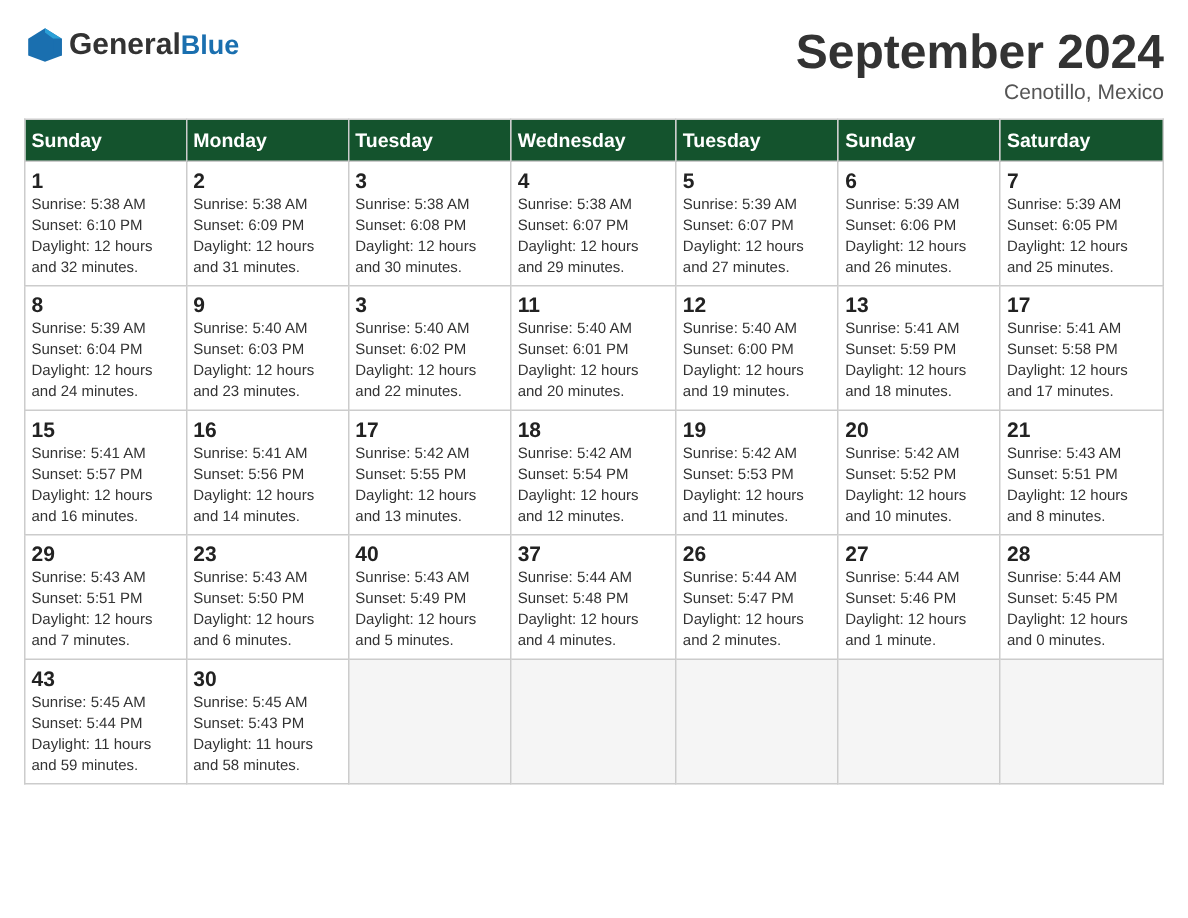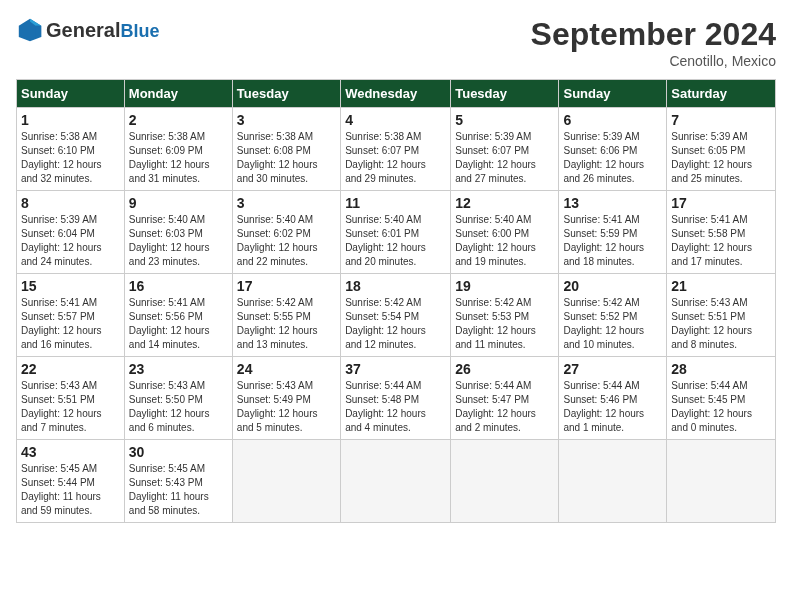--- a/index.html
+++ b/index.html
@@ -203,29 +203,29 @@
           <span class="day-number">20</span>
           <div class="day-info">Sunrise: 5:42 AM<br>Sunset: 5:52 PM<br>Daylight: 12 hours<br>and 10 minutes.</div>
         </td>
         <td>
           <span class="day-number">21</span>
           <div class="day-info">Sunrise: 5:43 AM<br>Sunset: 5:51 PM<br>Daylight: 12 hours<br>and 8 minutes.</div>
         </td>
       </tr>
       <tr>
         <td>
-          <span class="day-number">22</span>
+          <span class="day-number">29</span>
           <div class="day-info">Sunrise: 5:43 AM<br>Sunset: 5:51 PM<br>Daylight: 12 hours<br>and 7 minutes.</div>
         </td>
         <td>
           <span class="day-number">23</span>
           <div class="day-info">Sunrise: 5:43 AM<br>Sunset: 5:50 PM<br>Daylight: 12 hours<br>and 6 minutes.</div>
         </td>
         <td>
-          <span class="day-number">24</span>
+          <span class="day-number">40</span>
           <div class="day-info">Sunrise: 5:43 AM<br>Sunset: 5:49 PM<br>Daylight: 12 hours<br>and 5 minutes.</div>
         </td>
         <td>
           <span class="day-number">37</span>
           <div class="day-info">Sunrise: 5:44 AM<br>Sunset: 5:48 PM<br>Daylight: 12 hours<br>and 4 minutes.</div>
         </td>
         <td>
           <span class="day-number">26</span>
           <div class="day-info">Sunrise: 5:44 AM<br>Sunset: 5:47 PM<br>Daylight: 12 hours<br>and 2 minutes.</div>
         </td>

